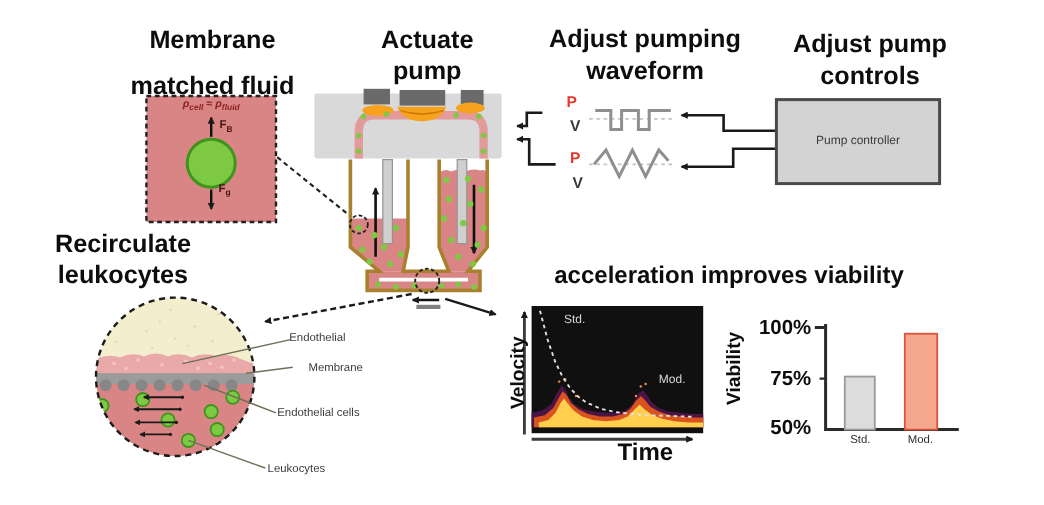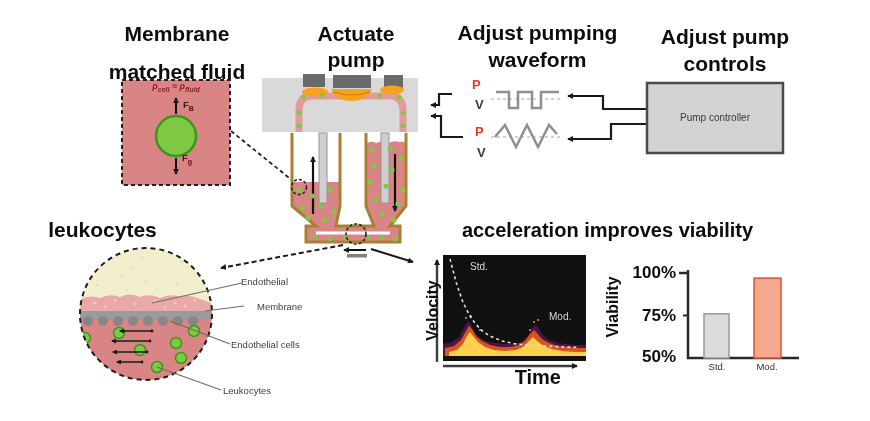--- a/index.html
+++ b/index.html
@@ -254,20 +254,21 @@
 <div class="lbl title" style="left:440px;top:48px;width:195px;">waveform</div>
 <div class="lbl pv-p" style="left:472px;top:77px;">P</div>
 <div class="lbl pv-v" style="left:475px;top:97px;">V</div>
 <div class="lbl pv-p" style="left:475px;top:124px;">P</div>
 <div class="lbl pv-v" style="left:477px;top:145px;">V</div>
 
 <div class="lbl title" style="left:650px;top:25px;width:150px;">Adjust pump</div>
 <div class="lbl title" style="left:650px;top:52px;width:150px;">controls</div>
 <div class="lbl boxlbl" style="left:647px;top:112px;width:136px;text-align:center;">Pump controller</div>
 
+<div class="lbl title" style="left:15px;top:192px;width:175px;">Recirculate</div>
 <div class="lbl title" style="left:15px;top:218px;width:175px;">leukocytes</div>
 <div class="lbl layer" style="left:241px;top:276px;">Endothelial</div>
 <div class="lbl layer" style="left:245px;top:301px;padding-left:12px;">Membrane</div>
 <div class="lbl layer" style="left:231px;top:339px;">Endothelial cells</div>
 <div class="lbl layer" style="left:223px;top:385px;">Leukocytes</div>
 
 <div class="lbl title sm" style="left:425px;top:219px;width:365px;">acceleration improves viability</div>
 
 <div class="lbl plotlbl" style="left:470px;top:261px;">Std.</div>
 <div class="lbl plotlbl" style="left:549px;top:311px;">Mod.</div>

